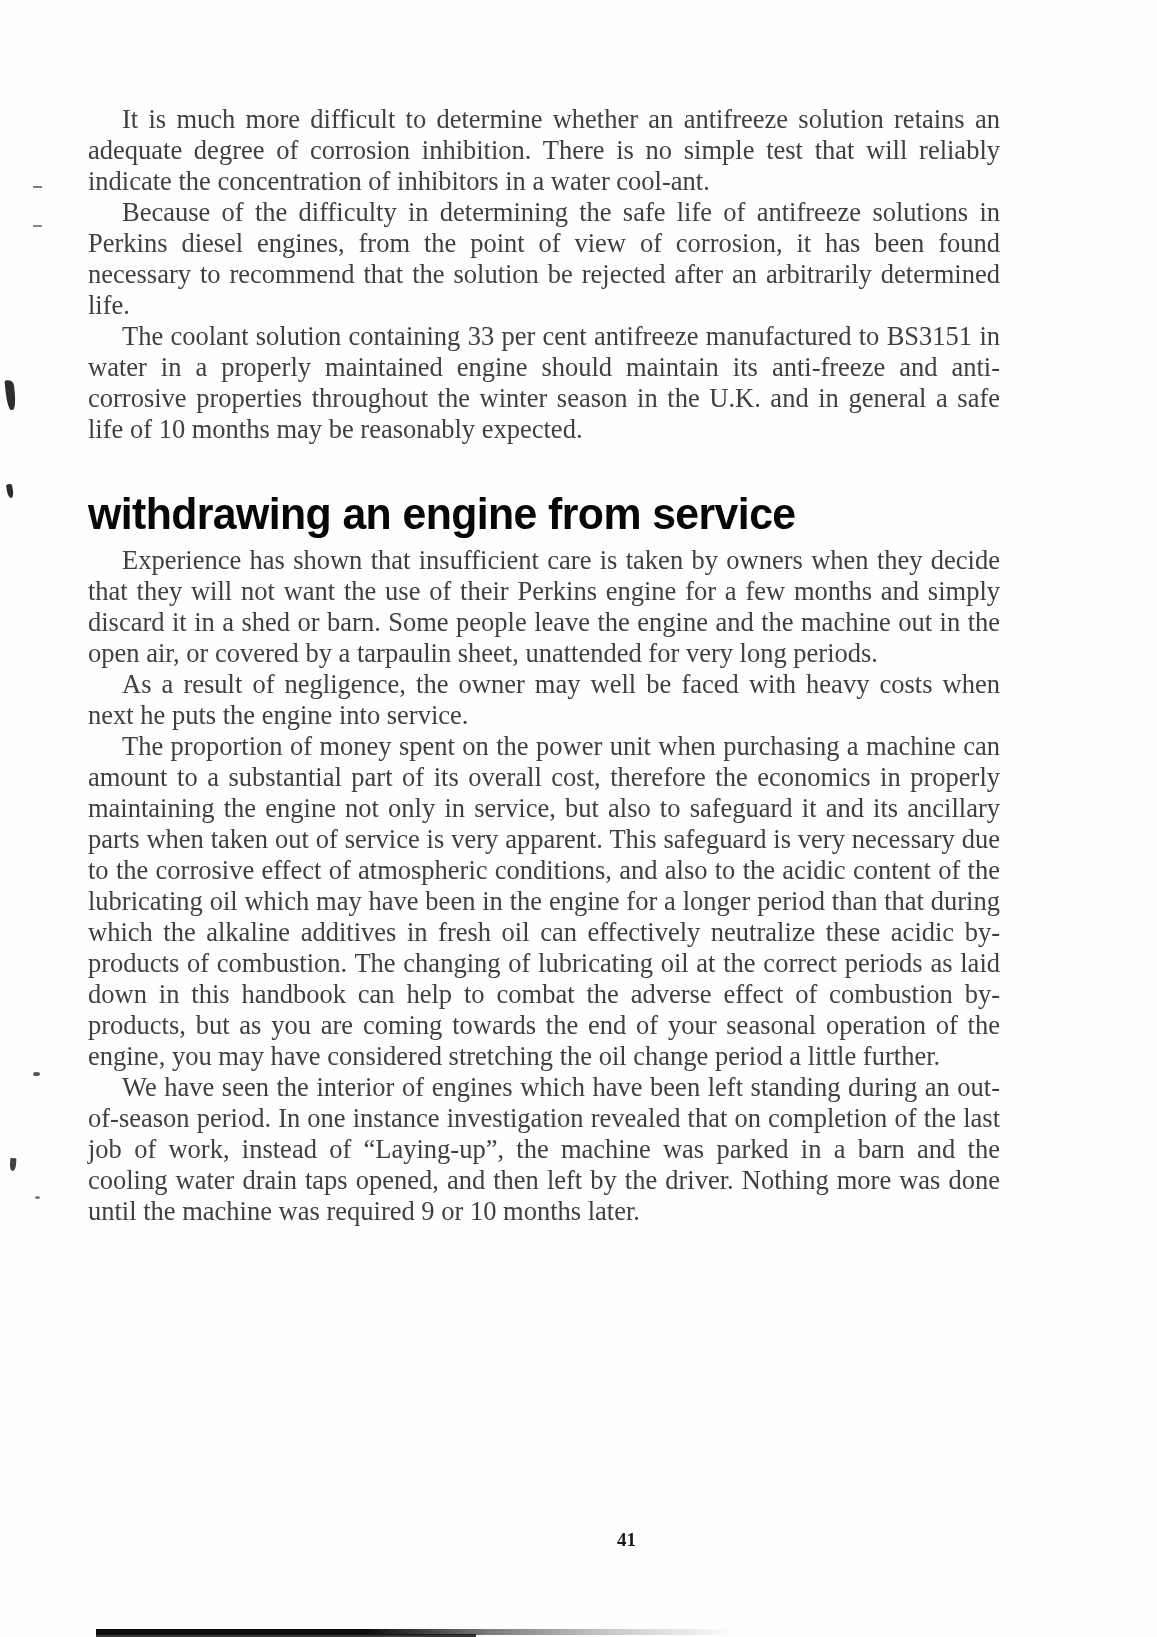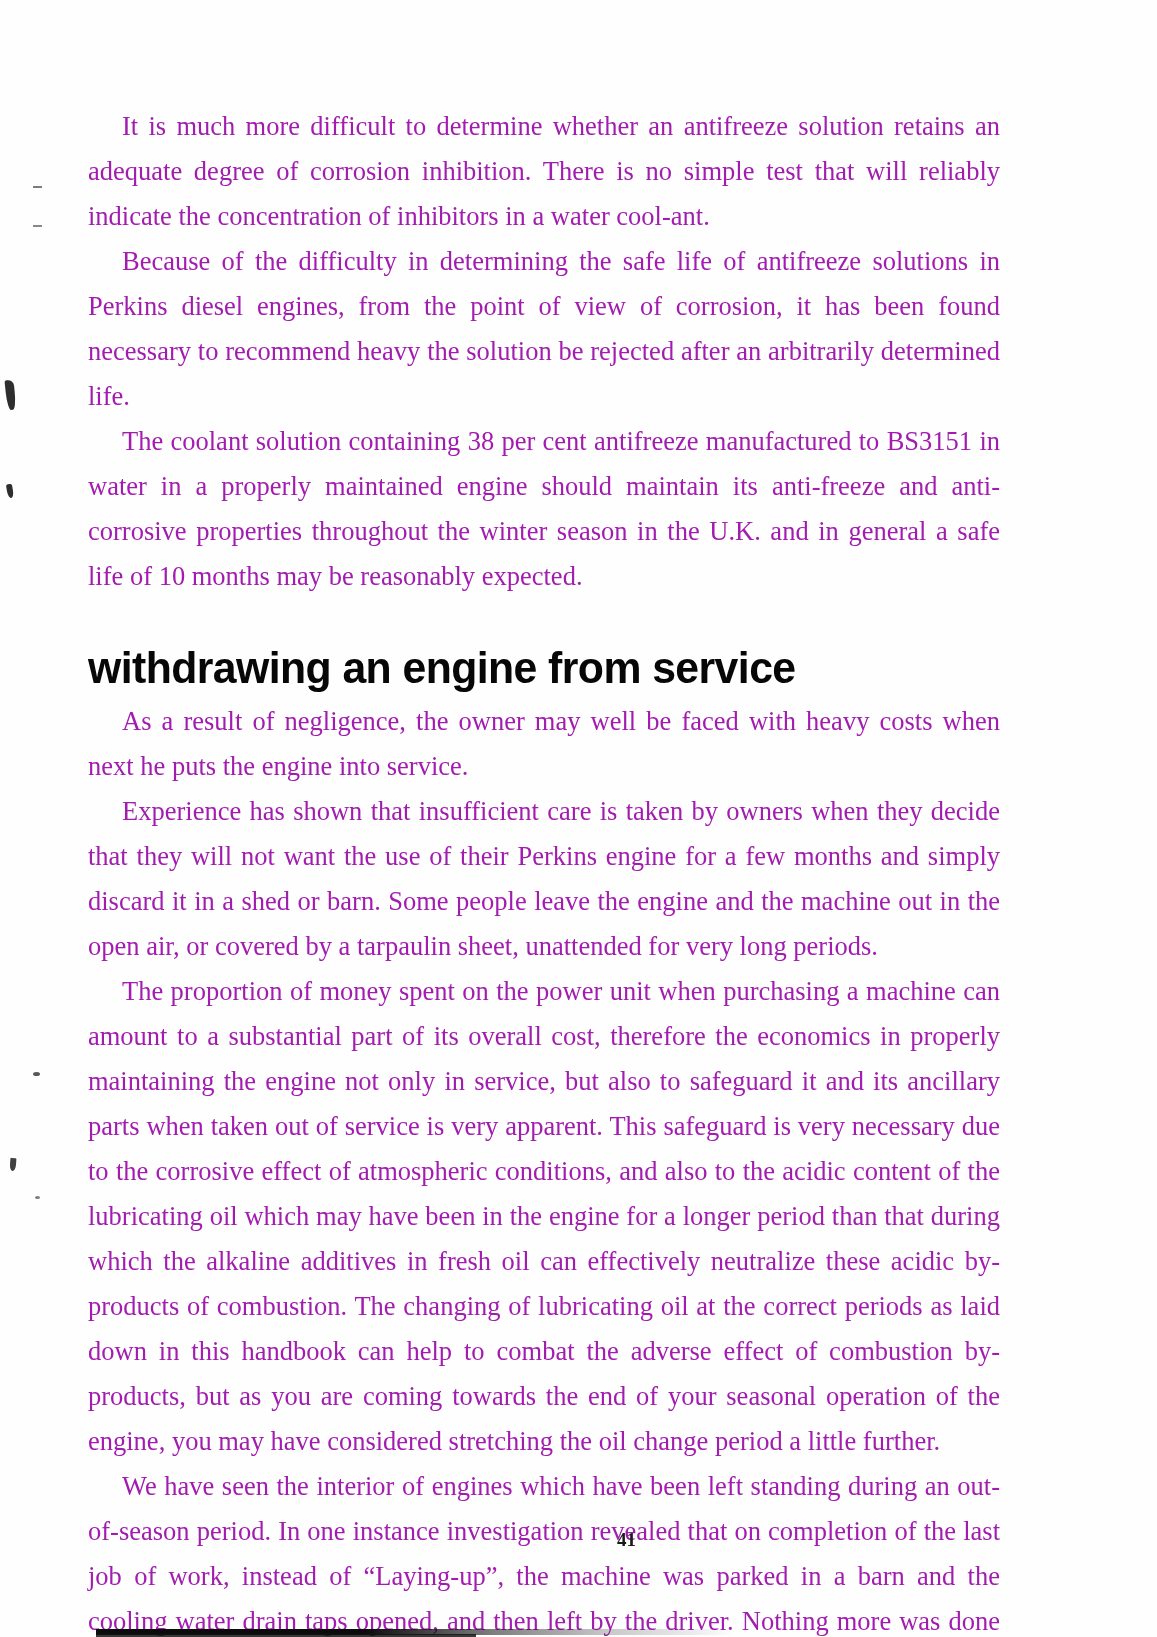--- a/index.html
+++ b/index.html
@@ -20,23 +20,23 @@
     position: absolute;
     left: 88px;
     top: 104px;
     width: 912px;
   }
   p.para {
     margin: 0;
     text-align: justify;
     text-justify: inter-word;
     font-size: 26.5px;
-    line-height: 45px;
+    line-height: 31px;
     text-indent: 34px;
-    color: #a21caf;
+    color: #404040;
     -webkit-font-smoothing: none;
   }
   .para b, .para .bold {
     font-weight: normal;
   }
   h2.section-heading {
     margin: 0;
     padding: 0;
     font-family: "Liberation Sans", "DejaVu Sans", sans-serif;
     font-weight: bold;
@@ -130,33 +130,33 @@
 </style>
 </head>
 <body>
 
 <div class="page">
 
   <div class="content">
 
     <p class="para">It is much more difficult to determine whether an antifreeze solution retains an adequate degree of corrosion inhibition. There is no simple test that will reliably indicate the concentration of inhibitors in a water cool-ant.</p>
 
-    <p class="para">Because of the difficulty in determining the safe life of antifreeze solutions in Perkins diesel engines, from the point of view of corrosion, it has been found necessary to recommend heavy the solution be rejected after an arbitrarily determined life.</p>
+    <p class="para">Because of the difficulty in determining the safe life of antifreeze solutions in Perkins diesel engines, from the point of view of corrosion, it has been found necessary to recommend that the solution be rejected after an arbitrarily determined life.</p>
 
-    <p class="para"><span>The coolant solution containing 38 per cent antifreeze manufactured to </span><b class="bold">BS3151</b><span> in water in a properly maintained engine should maintain its anti-freeze and anti-corrosive properties throughout the winter season in the U.K. and in general a safe life of 10 months may be reasonably expected.</span></p>
+    <p class="para"><span>The coolant solution containing 33 per cent antifreeze manufactured to </span><b class="bold">BS3151</b><span> in water in a properly maintained engine should maintain its anti-freeze and anti-corrosive properties throughout the winter season in the U.K. and in general a safe life of 10 months may be reasonably expected.</span></p>
 
     <div class="heading-gap-before"></div>
 
     <h2 class="section-heading">withdrawing an engine from service</h2>
 
     <div class="heading-gap-after"></div>
 
+    <p class="para">Experience has shown that insufficient care is taken by owners when they decide that they will not want the use of their Perkins engine for a few months and simply discard it in a shed or barn. Some people leave the engine and the machine out in the open air, or covered by a tarpaulin sheet, unattended for very long periods.</p>
+
     <p class="para">As a result of negligence, the owner may well be faced with heavy costs when next he puts the engine into service.</p>
-
-    <p class="para">Experience has shown that insufficient care is taken by owners when they decide that they will not want the use of their Perkins engine for a few months and simply discard it in a shed or barn. Some people leave the engine and the machine out in the open air, or covered by a tarpaulin sheet, unattended for very long periods.</p>
 
     <p class="para">The proportion of money spent on the power unit when purchasing a machine can amount to a substantial part of its overall cost, therefore the economics in properly maintaining the engine not only in service, but also to safeguard it and its ancillary parts when taken out of service is very apparent. This safeguard is very necessary due to the corrosive effect of atmospheric conditions, and also to the acidic content of the lubricating oil which may have been in the engine for a longer period than that during which the alkaline additives in fresh oil can effectively neutralize these acidic by-products of combustion. The changing of lubricating oil at the correct periods as laid down in this handbook can help to combat the adverse effect of combustion by-products, but as you are coming towards the end of your seasonal operation of the engine, you may have considered stretching the oil change period a little further.</p>
 
     <p class="para">We have seen the interior of engines which have been left standing during an out-of-season period. In one instance investigation revealed that on completion of the last job of work, instead of “Laying-up”, the machine was parked in a barn and the cooling water drain taps opened, and then left by the driver. Nothing more was done until the machine was required 9 or 10 months later.</p>
 
   </div>
 
   <div class="page-number">41</div>
 
   <div class="artifact mark-a"></div>

